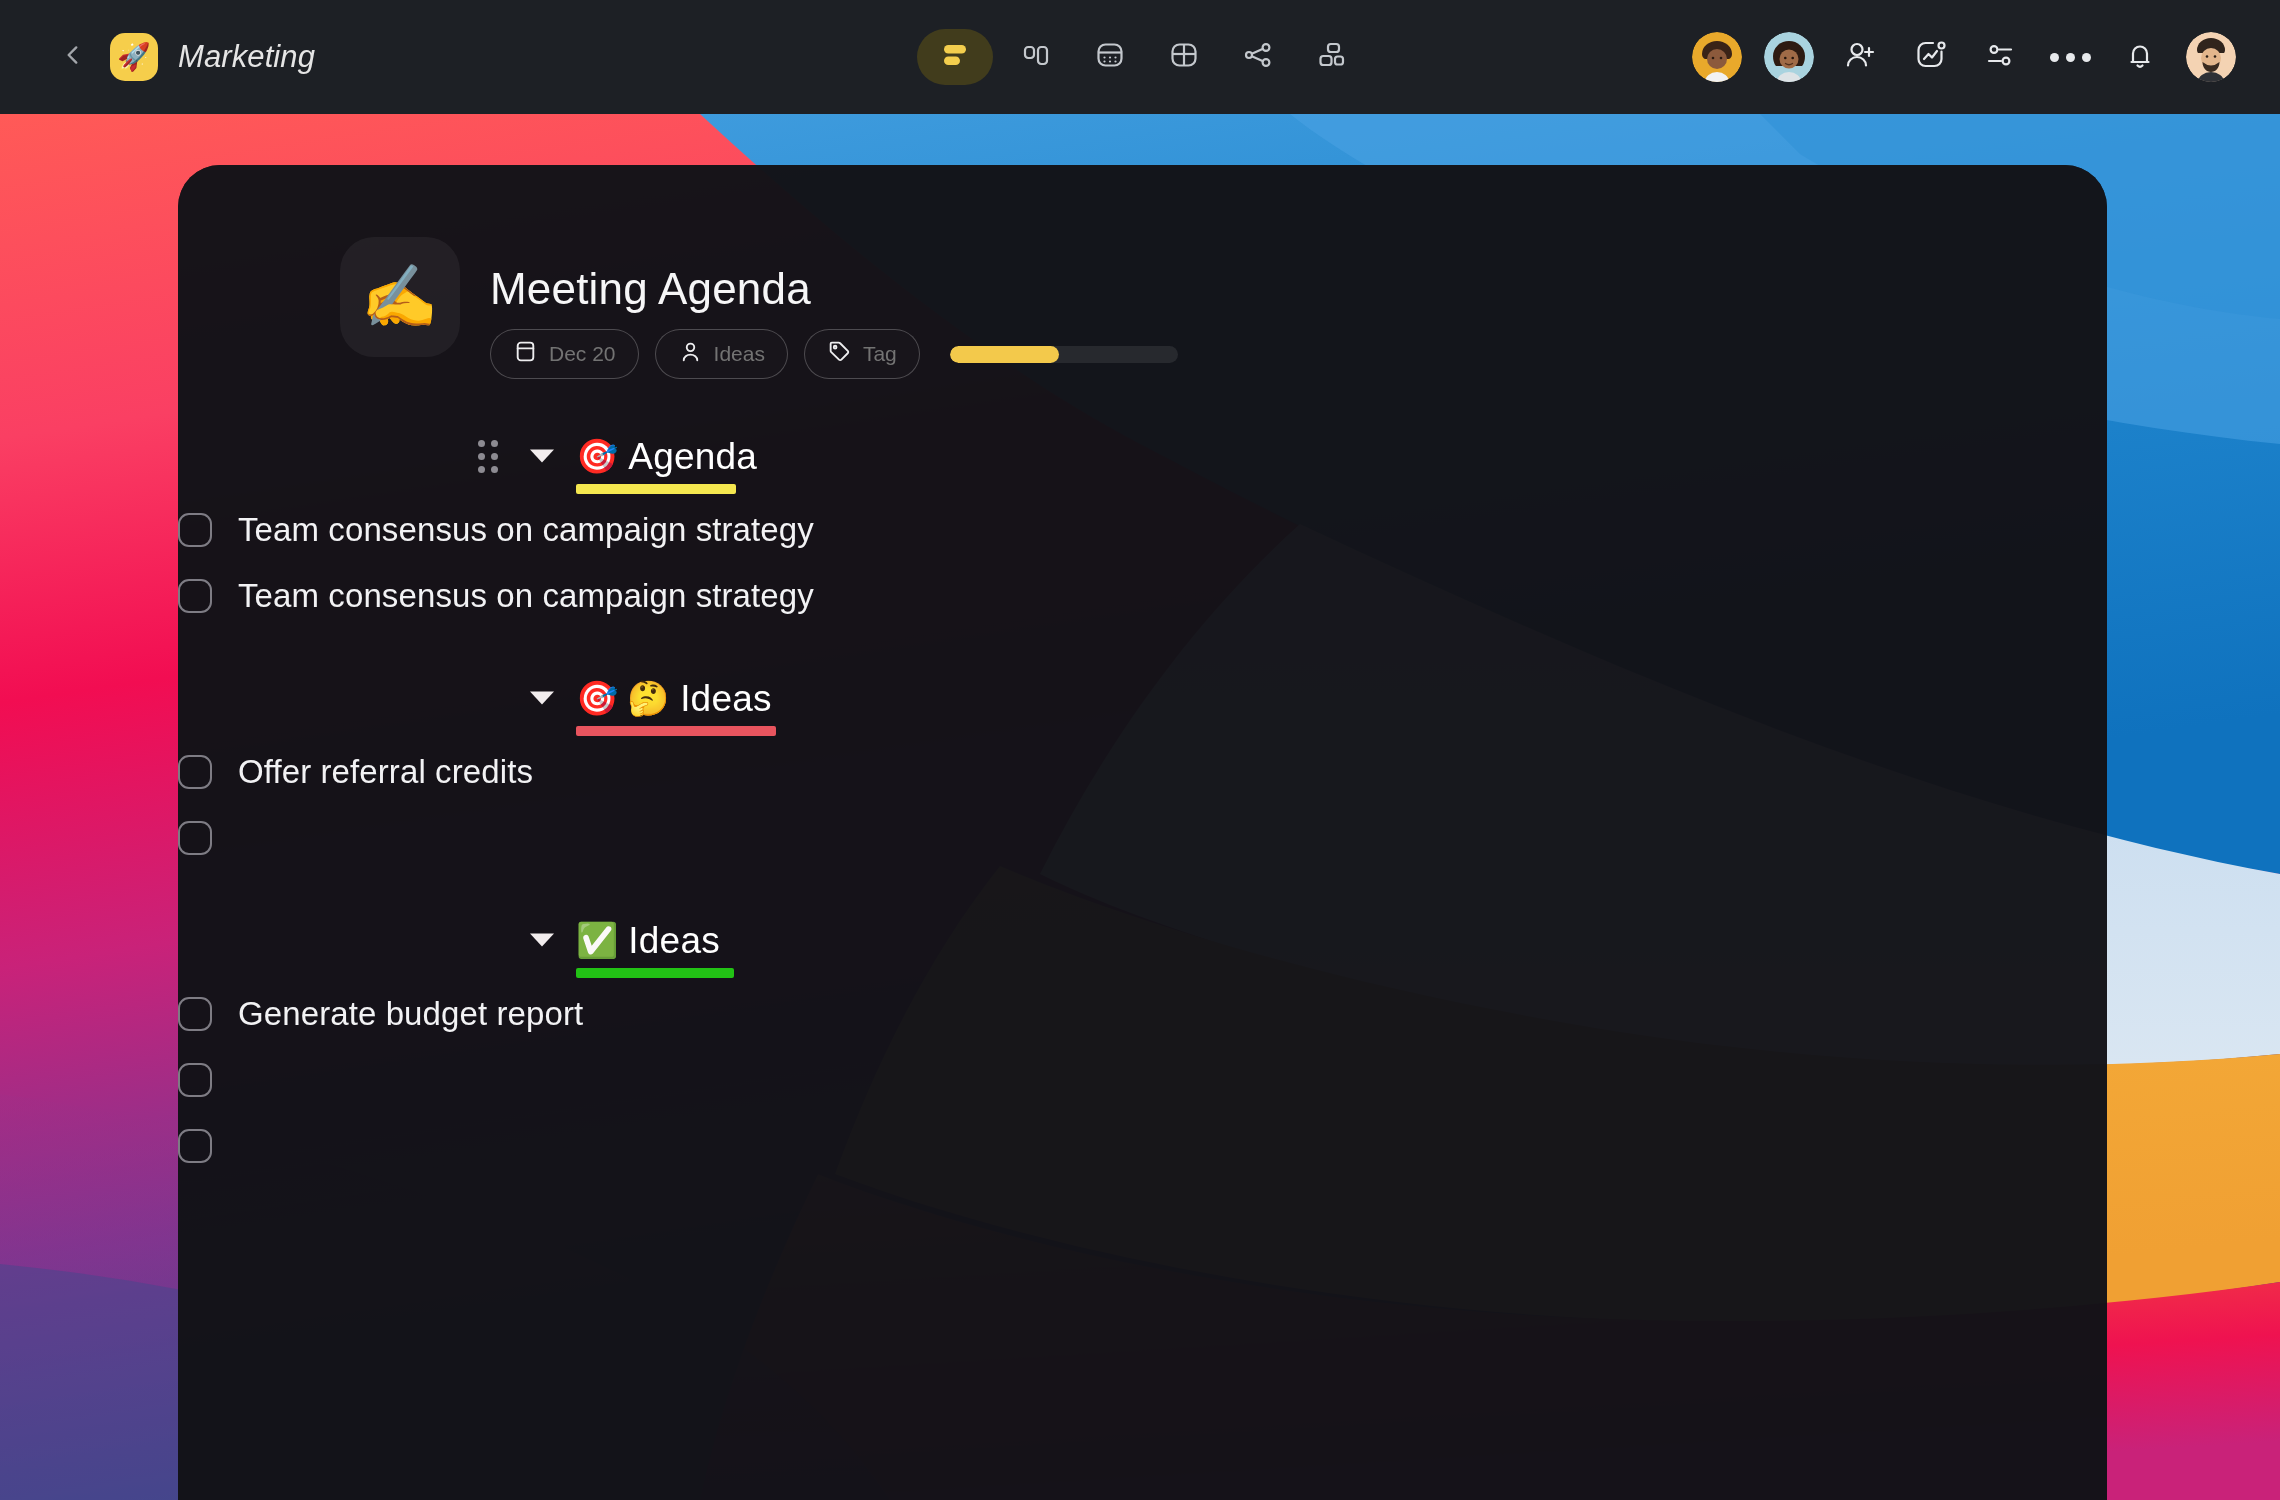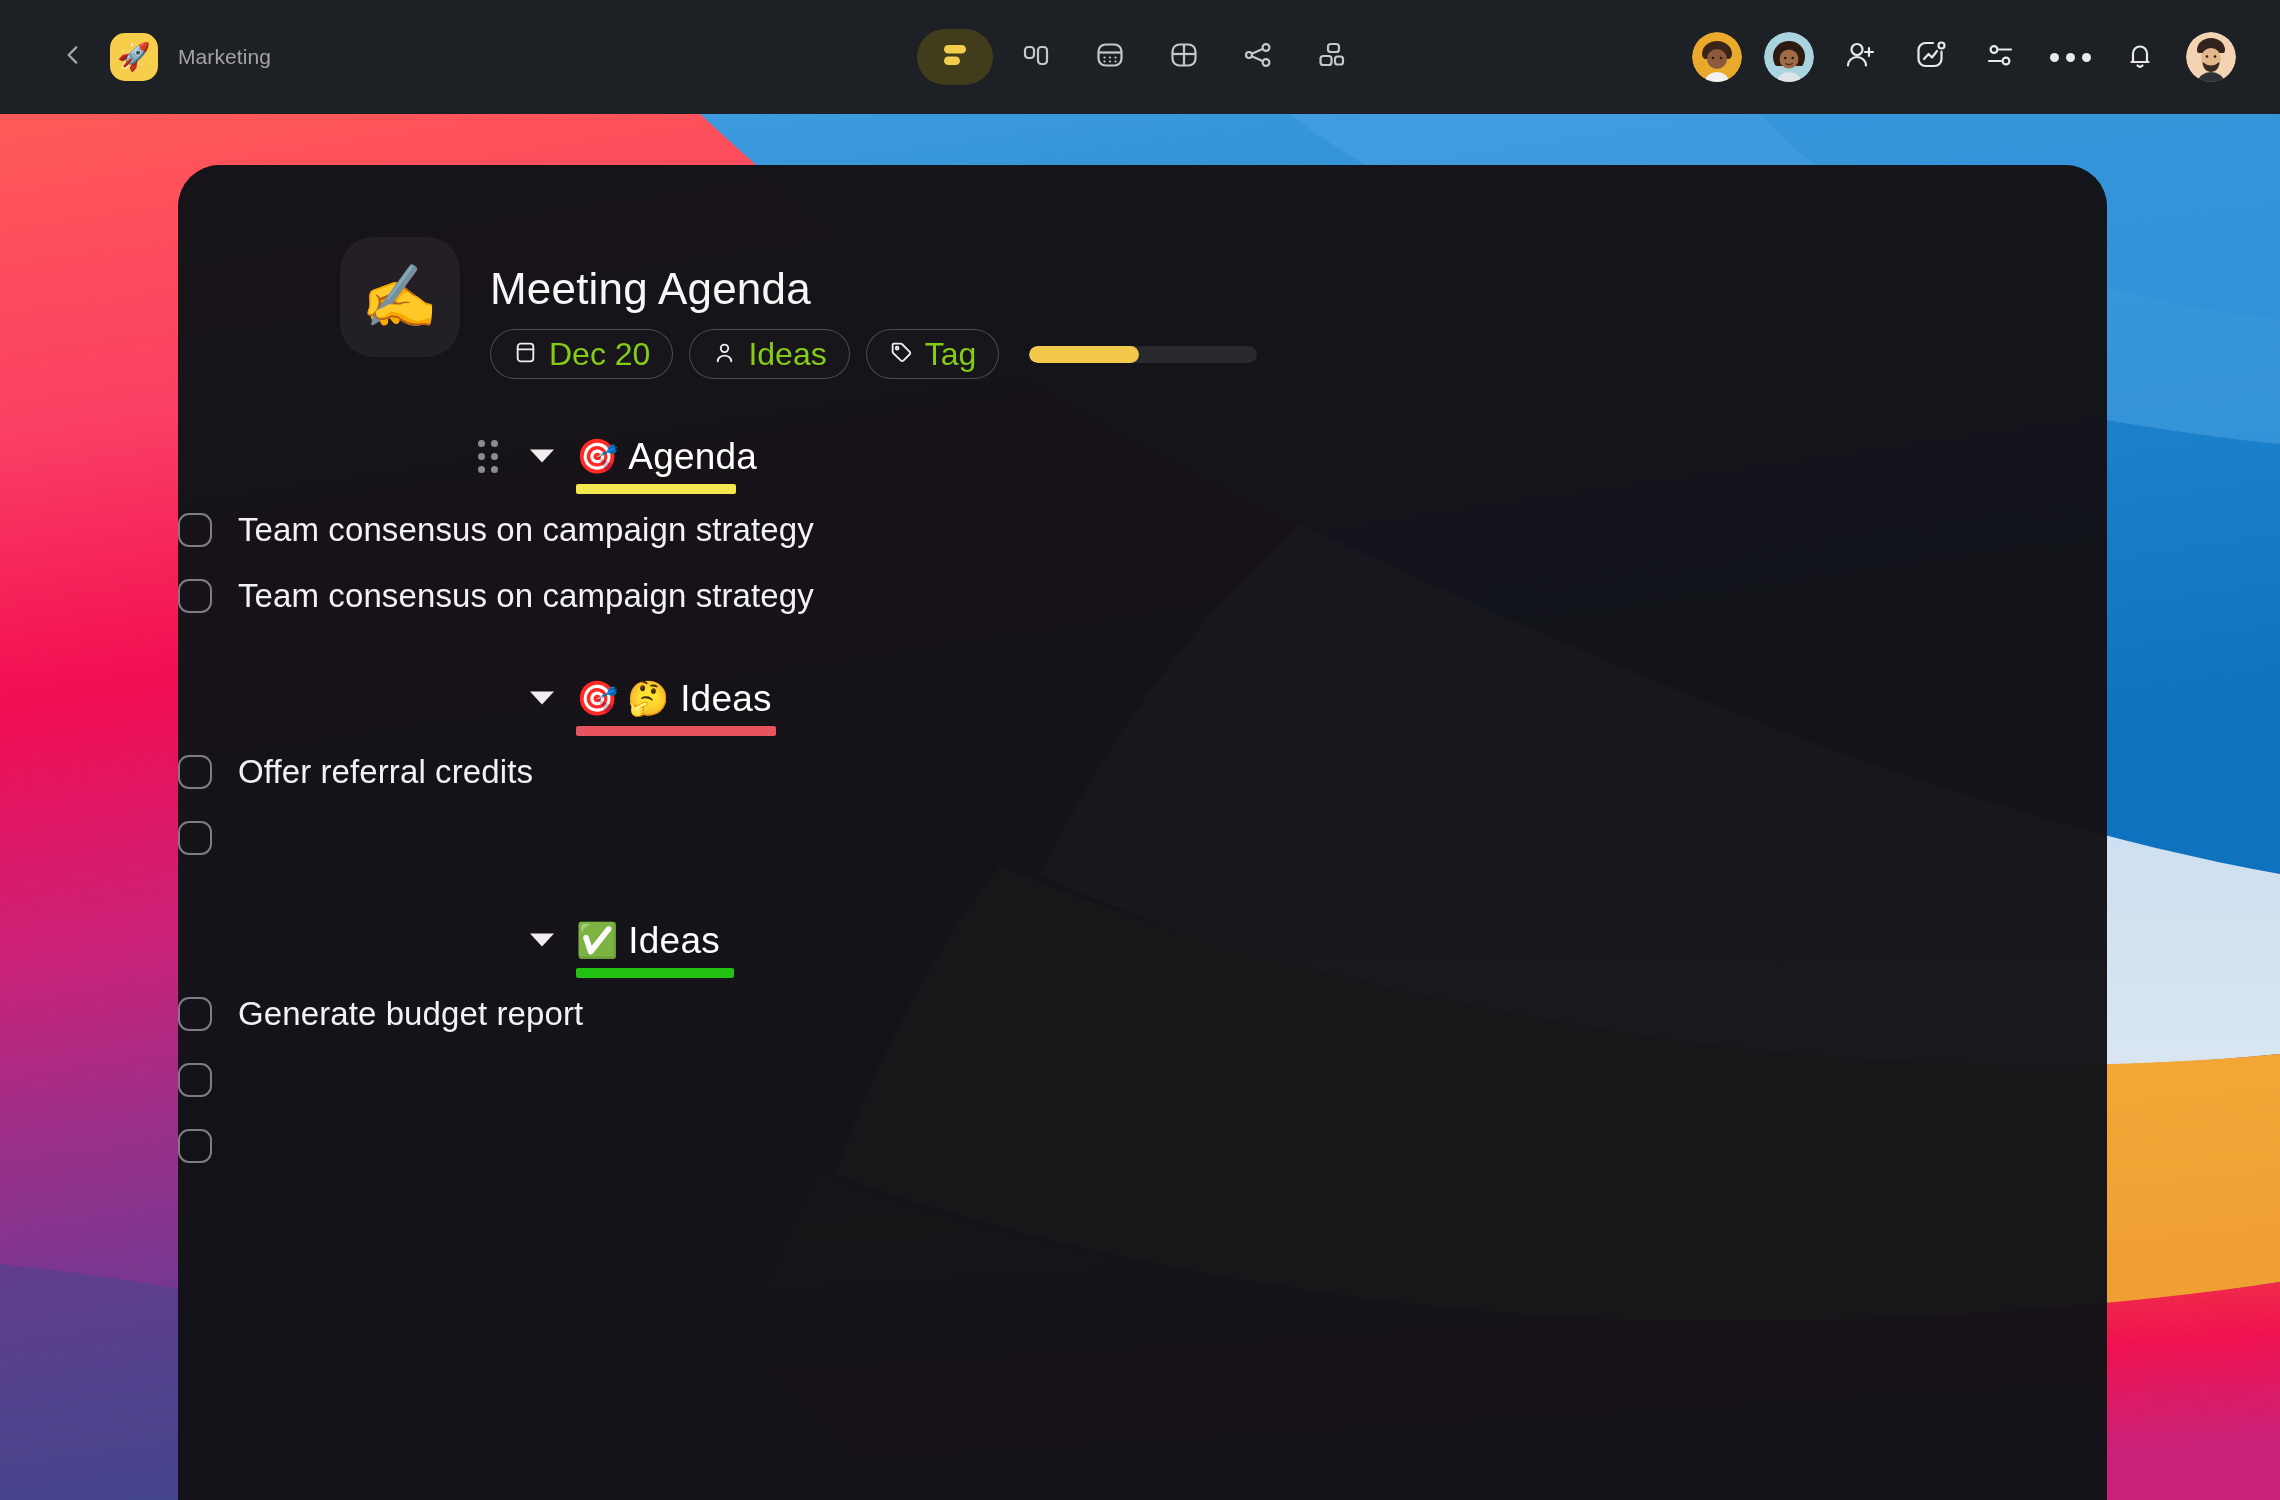--- a/index.html
+++ b/index.html
@@ -47,22 +47,22 @@
   .back-chevron svg { width: 26px; height: 26px; }
   .proj-emoji-badge {
     width: 48px; height: 48px;
     border-radius: 15px;
     background: #F6CE4B;
     display: flex; align-items: center; justify-content: center;
     font-size: 27px; line-height: 1;
     flex: 0 0 auto;
   }
   .proj-title {
-    color: #a3a3a3; font-size: 21px; font-weight: 400;
-    letter-spacing: 0.1px; white-space: nowrap;
+    color: #e5e5e5; font-size: 31px; font-weight: 400;
+    letter-spacing: 0.1px; white-space: nowrap; font-style: italic;
   }
 
   #topbar-center {
     position: absolute;
     left: 50%; top: 50%;
     transform: translate(-50%, -50%);
     display: flex; align-items: center; gap: 12px;
   }
   .view-btn {
     width: 76px; height: 56px;
@@ -140,21 +140,21 @@
   .doc-title {
     color: #F6F6F7; font-size: 44px; font-weight: 400;
     letter-spacing: 0.2px; line-height: 1.12;
   }
   .doc-meta-row { display: flex; align-items: center; gap: 16px; }
   .chip {
     display: inline-flex; align-items: center; gap: 11px;
     height: 50px; padding: 0 22px;
     border: 1.6px solid rgba(255,255,255,0.23);
     border-radius: 25px;
-    color: #84cc16; font-size: 32px;
+    color: #737373; font-size: 21px;
     cursor: pointer; white-space: nowrap;
     background: rgba(255,255,255,0.012);
   }
   .chip svg { width: 25px; height: 25px; flex: 0 0 auto; }
   .progress-track {
     width: 228px; height: 17px;
     border-radius: 9px;
     background: rgba(255,255,255,0.085);
     margin-left: 14px;
     overflow: hidden;

